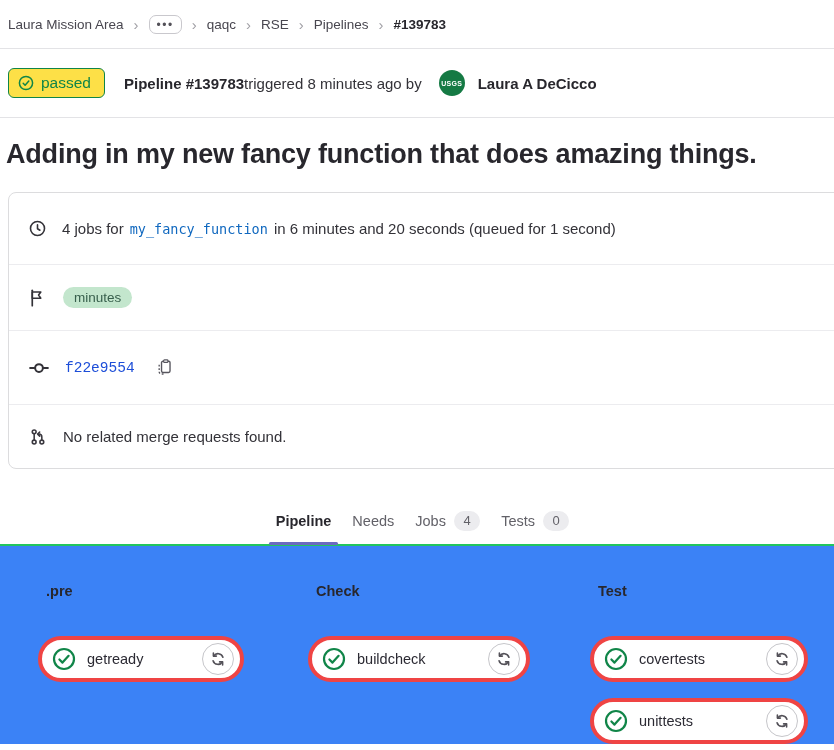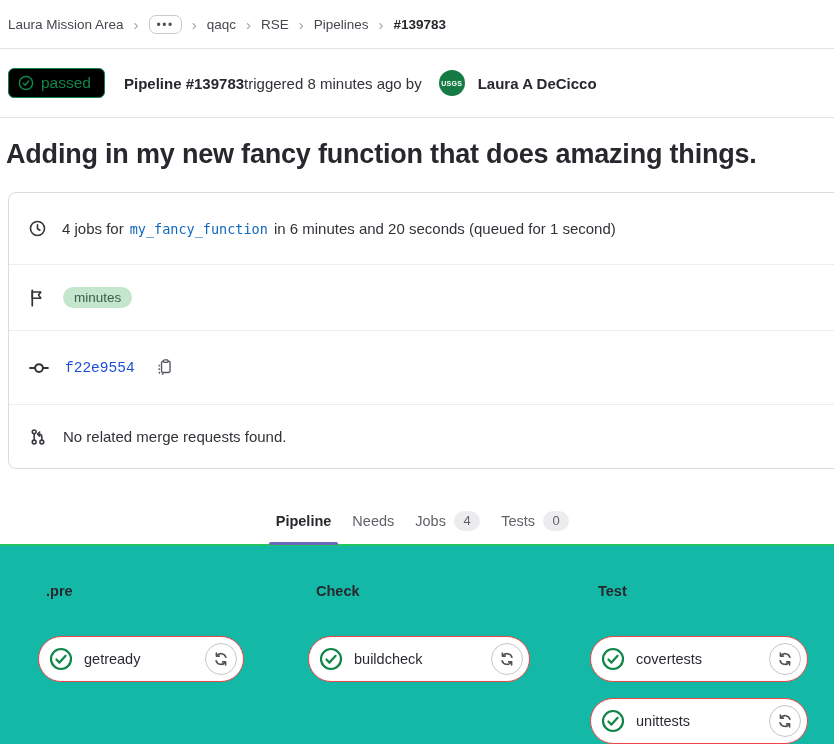--- a/index.html
+++ b/index.html
@@ -21,21 +21,21 @@
     border:1px solid #c9c8cd; border-radius:7px; height:19px; padding:0 7px;
     display:inline-flex; align-items:center; justify-content:center;
     color:#535158; font-size:12px; letter-spacing:1.5px; line-height:1;
     background:#fff; cursor:pointer;
   }
 
   
   .status-row { display:flex; align-items:center; padding:19px 8px; gap:13px; font-size:15px; }
   .badge-passed {
     display:inline-flex; align-items:center; gap:7px;
-    border:1px solid #108548; color:#108548; background:#000000;
+    border:1px solid #108548; color:#108548; background:#fde047;
     border-radius:6px; padding:5px 13px 5px 9px; font-size:15.5px;
   }
   .status-text { display:flex; align-items:flex-end; flex-wrap:nowrap; white-space:nowrap;margin-left:6px; }
   .pipeline-label { font-weight:700; color:#28272d; }
   .avatar {
     width:26px; height:26px; border-radius:50%; background:#157a44; color:#fff;
     display:inline-flex; align-items:center; justify-content:center;
     font-size:7px; font-weight:700; letter-spacing:.2px; margin-left:4px; cursor:pointer;
   }
   .user-name { font-weight:700; color:#28272d; cursor:pointer; }
@@ -62,28 +62,28 @@
   .copy-btn { background:none; border:0; padding:0; display:inline-flex; cursor:pointer; }
 
   
   .tabs { display:flex; align-items:stretch; margin-top:29px; padding-left:16px; border-bottom:2px solid #22c55e; height:48px; font-size:14.5px;justify-content:center; }
   .tab { position:relative; display:flex; align-items:center; gap:8px; padding:0 8px; margin-right:5px; color:#626168; cursor:pointer; }
   .tab.active { font-weight:700; color:#28272d; }
   .tab.active::after { content:""; position:absolute; left:1px; right:1px; bottom:-1px; height:3px; background:#6b6ac1; border-radius:2px; }
   .tab-badge { background:#ececef; color:#626168; border-radius:11px; padding:2.5px 9.5px; font-size:13px; line-height:1.15; }
 
   
-  .graph { background:#14b8a6; height:198px; padding:36px 0 0 38px; display:flex; align-items:flex-start; }
+  .graph { background:#3b82f6; height:198px; padding:36px 0 0 38px; display:flex; align-items:flex-start; }
   .stage-title { font-weight:700; font-size:14.5px; color:#28272d; padding-left:8px; line-height:18px; }
   .stage-jobs { margin-top:36px; display:flex; flex-direction:column; gap:16px; }
   .stage-pre    { width:206px; }
   .stage-check  { width:222px; margin-left:64px; }
   .stage-test   { width:218px; margin-left:60px; }
   .job-pill {
-    background:#fff; border:1px solid #ef4444; border-radius:24px; height:46px;
+    background:#fff; border:4px solid #ef4444; border-radius:24px; height:46px;
     display:flex; align-items:center; padding:0 6px 0 10px; cursor:pointer;
   }
   .job-name { flex:1; margin-left:11px; font-size:14.5px; color:#2b2a33; }
   .retry-btn {
     width:32px; height:32px; border:1px solid #c6c6ca; border-radius:50%;
     background:#fff; display:flex; align-items:center; justify-content:center; cursor:pointer; flex:none;
   }
 </style>
 </head>
 <body>

